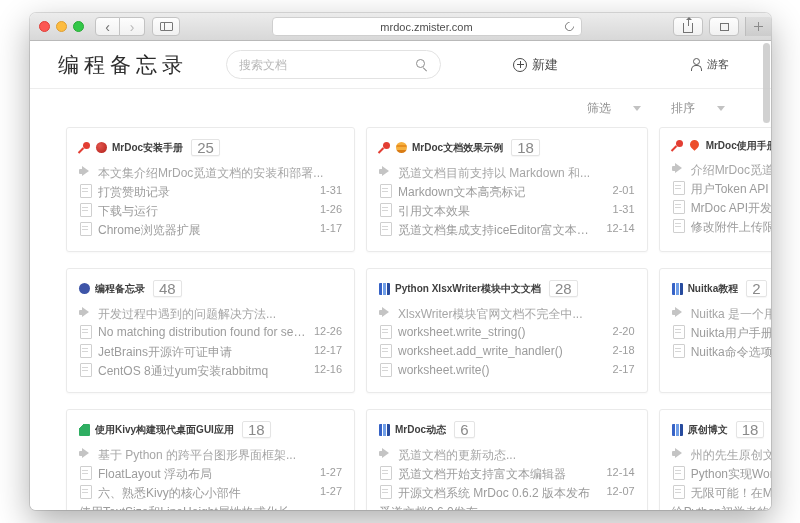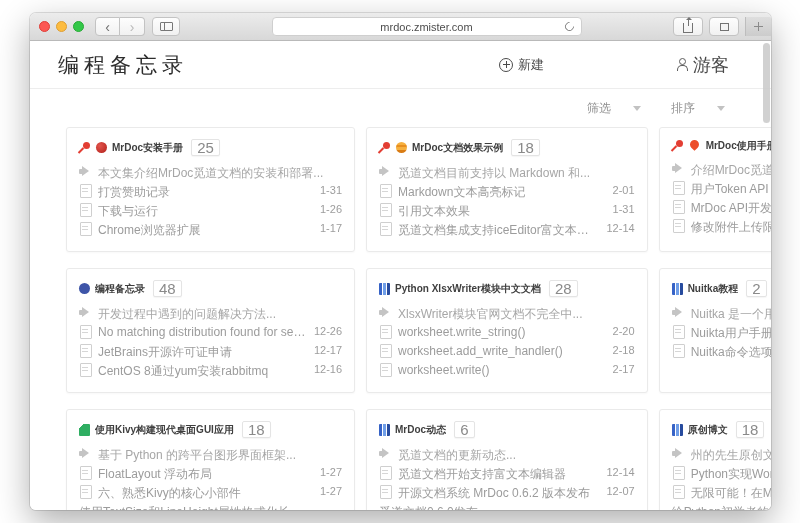--- a/index.html
+++ b/index.html
@@ -64,21 +64,21 @@
   .i-mag { width:12px; height:12px; position:relative; }
   .i-mag::before { content:""; position:absolute; left:0; top:0; width:7px; height:7px;
     border:1.4px solid #8e8e8e; border-radius:50%; }
   .i-mag::after { content:""; position:absolute; left:7px; top:8px; width:5px; height:1.4px;
     background:#8e8e8e; transform:rotate(45deg); transform-origin:left center; }
 
   .hd-new { margin-left:auto; display:flex; align-items:center; gap:5px; font-size:13px; color:#4a4a4a; cursor:pointer; }
   .i-pluscircle { width:14px; height:14px; border:1px solid #4a4a4a; border-radius:50%;
     background:linear-gradient(#4a4a4a,#4a4a4a) center/7px 1px no-repeat,
                linear-gradient(#4a4a4a,#4a4a4a) center/1px 7px no-repeat; }
-  .hd-user { margin-left:132px; display:flex; align-items:center; gap:5px; font-size:18px; color:#4a4a4a; cursor:pointer; }
+  .hd-user { margin-left:132px; display:flex; align-items:center; gap:5px; font-size:11px; color:#4a4a4a; cursor:pointer; }
   .i-person { width:12px; height:13px; position:relative; }
   .i-person::before { content:""; position:absolute; left:3px; top:0; width:5px; height:5px;
     border:1px solid #5c5c5c; border-radius:50%; }
   .i-person::after { content:""; position:absolute; left:1px; bottom:0; width:9px; height:5px;
     border:1px solid #5c5c5c; border-bottom:0; border-radius:5px 5px 0 0; }
 
   .header-divider { border-top:1px solid #ededed; }
 
   .toolbar { display:flex; justify-content:flex-end; gap:30px; padding:11px 46px 6px 0; }
   .dd { display:flex; align-items:center; gap:22px; font-size:12px; color:#8f8f8f; cursor:pointer; }
@@ -161,20 +161,24 @@
         <span class="i-plus"></span>
       </span>
     </div>
   </div>
 
   <div class="page">
     <div class="pg-scrollbar"></div>
 
     <div class="site-header">
       <span class="logo">编程备忘录</span>
+      <div class="search">
+        <input type="text" placeholder="搜索文档" style="">
+        <span class="i-mag"></span>
+      </div>
       <div class="hd-new">
         <span class="i-pluscircle"></span>
         <span>新建</span>
       </div>
       <div class="hd-user">
         <span class="i-person"></span>
         <span>游客</span>
       </div>
     </div>
 

